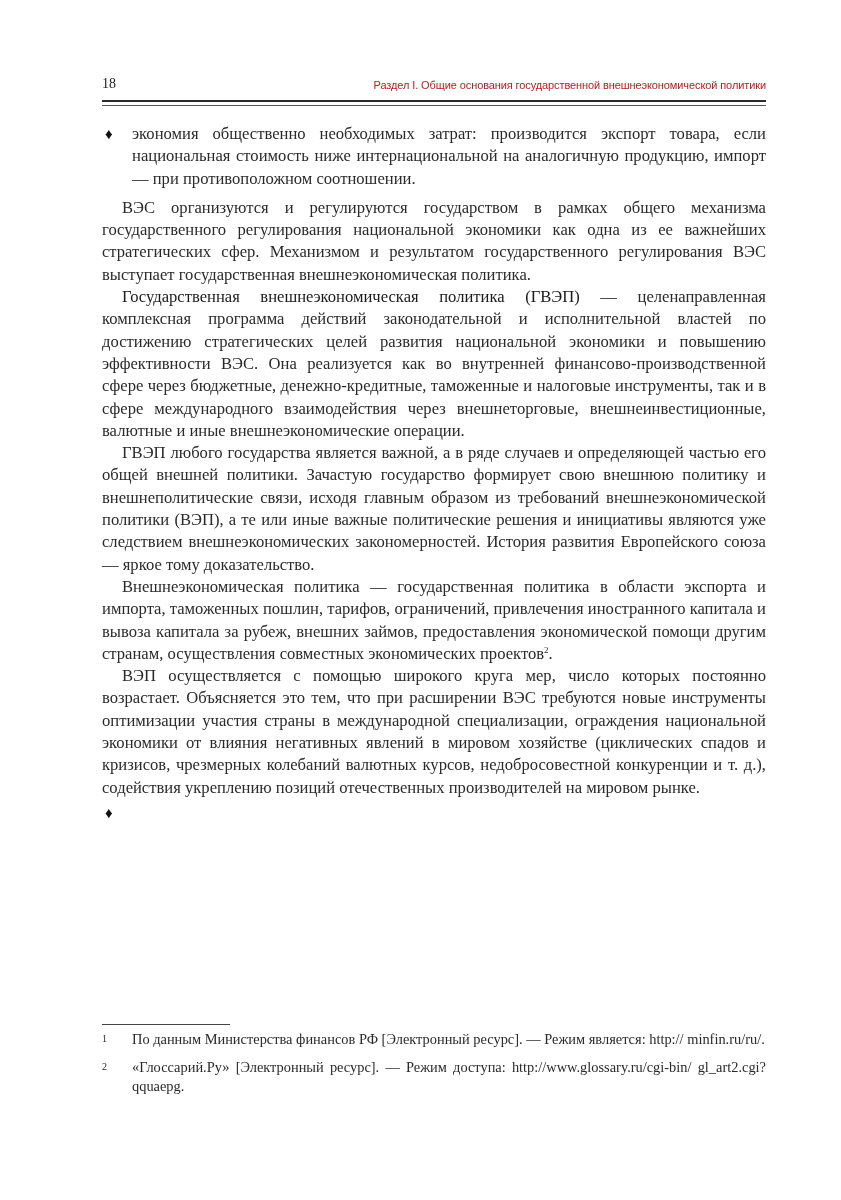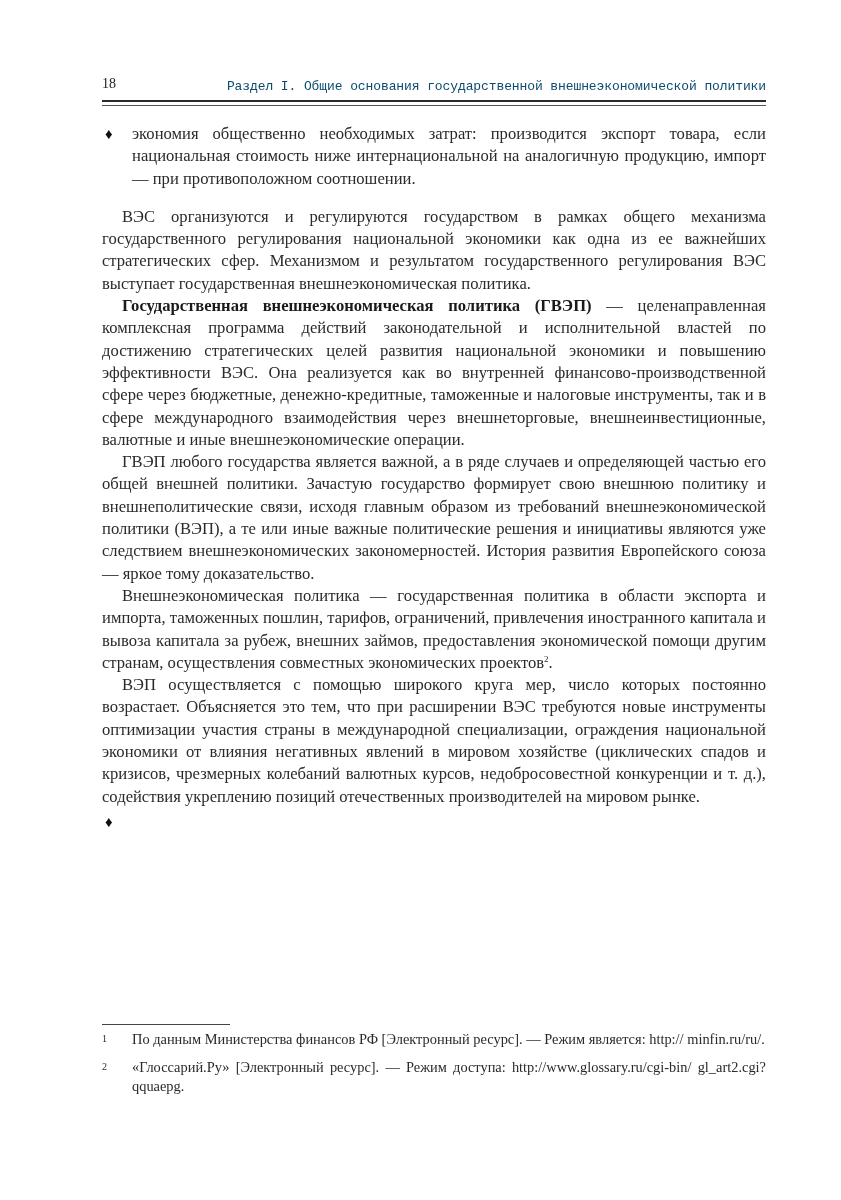--- a/index.html
+++ b/index.html
@@ -33,23 +33,23 @@
       left: 0;
       top: 0;
       font-family: "Liberation Serif", serif;
       font-size: 14px;
       color: #222;
     }
     .section-title {
       position: absolute;
       right: 0;
       top: 3px;
-      font-family: Liberation Mono, monospace;
-      font-size: 13px;
-      color: #0c4a6e;
+      font-family: Liberation Sans, sans-serif;
+      font-size: 11px;
+      color: #b91c1c;
       letter-spacing: -0.1px;
     }
     .rule-thick {
       position: absolute;
       top: 100px;
       left: 0;
       width: 664px;
       height: 2px;
       background: #2b2b2b;
     }
@@ -84,24 +84,24 @@
       margin: 3px 0 3px 0;
     }
     .body .bullet-item .bullet {
       position: absolute;
       left: 3px;
       top: 0;
       font-size: 15px;
       color: #111;
     }
     .body p.after-list {
-      margin-top: 16px;
+      margin-top: 7px;
     }
     b.term {
-      font-weight: bold;
+      font-weight: normal;
       color: #1a1a1a;
     }
     sup {
       font-size: 9px;
       line-height: 0;
       vertical-align: 6px;
     }
     .footnote-rule {
       position: absolute;
       top: 1024px;

